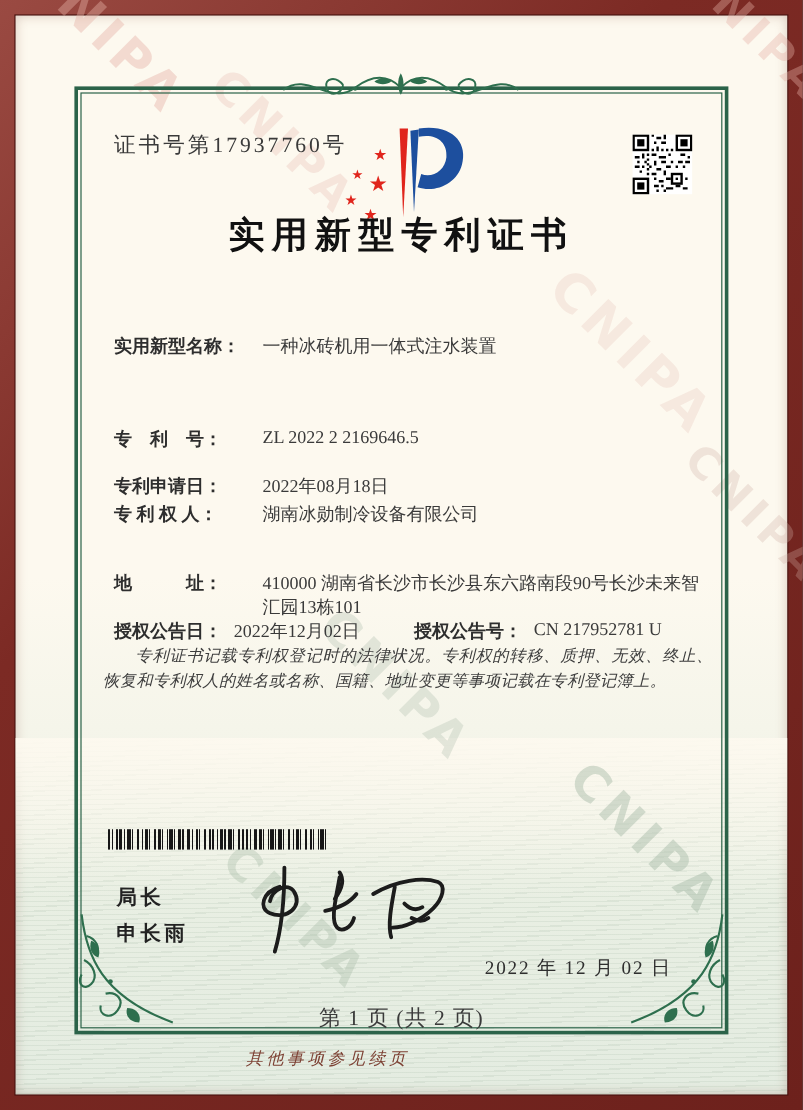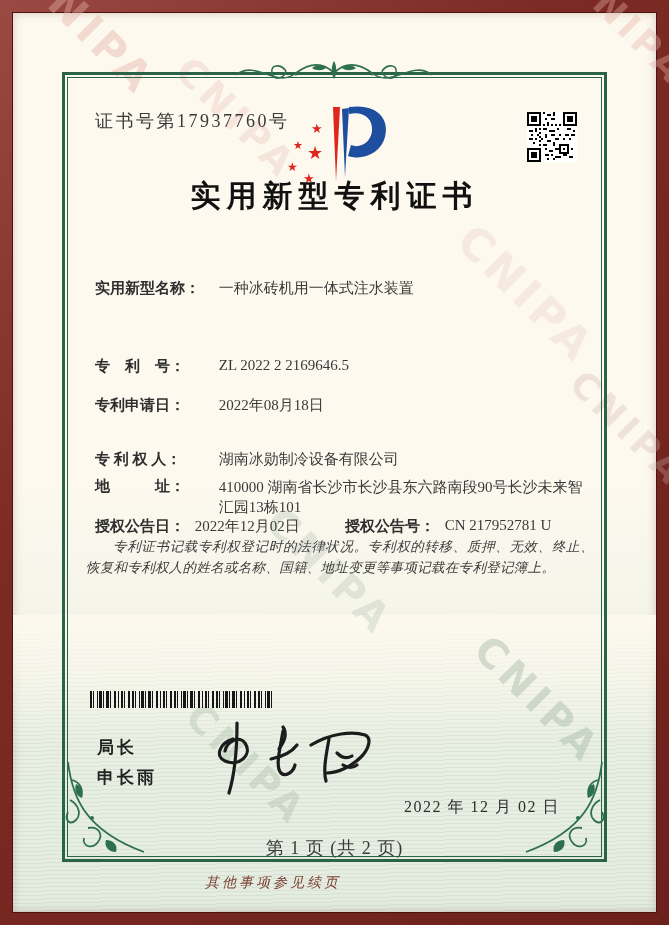--- a/index.html
+++ b/index.html
@@ -31,21 +31,21 @@
   .orn-br{left:521px;top:760px;transform:scaleX(-1);}
   .certno{position:absolute;z-index:3;left:95px;top:109px;font-size:18px;color:#3a3a3a;letter-spacing:2.5px;}
   .logo{position:absolute;z-index:3;left:281px;top:103px;}
   .qr{position:absolute;z-index:3;left:527px;top:112px;}
   .title{position:absolute;z-index:3;left:0;width:669px;top:176px;margin:0;text-align:center;
          font-size:30px;font-weight:700;color:#111;letter-spacing:6px;}
   .frow{position:absolute;z-index:3;left:95px;font-size:15px;color:#333;}
   .frow .lab{display:inline-block;width:120px;font-weight:600;color:#2e2e2e;vertical-align:top;}
   .frow .val{display:inline-block;vertical-align:top;color:#3a3a3a;}
   .val-wrap{width:372px;line-height:20px;}
-  .r1{top:279px}.r2{top:318px}.r3{top:357px}.r4{top:396px}.r5{top:450px}.r6{top:477px}
+  .r1{top:279px}.r2{top:318px}.r3{top:357px}.r4{top:396px}.r5{top:419px}.r6{top:477px}
   .rg1{top:517px}.rg2{top:517px;left:345px}
   .rg1 .lab,.rg2 .lab{width:auto;margin-right:6px;}
   .paras{position:absolute;z-index:3;left:86px;top:537px;width:508px;font-size:13.5px;
          line-height:20.5px;color:#3d3d3d;font-style:italic;text-align:justify;}
   .paras p{margin:0;text-indent:2em;letter-spacing:.3px;}
   .barcode{position:absolute;z-index:3;left:90px;top:691px;width:182px;height:17px;
            background:repeating-linear-gradient(90deg,#161616 0 2px,transparent 2px 3px,#161616 3px 4px,
            transparent 4px 7px,#161616 7px 8px,transparent 8px 9px,#161616 9px 12px,transparent 12px 13px,
            #161616 13px 14px,transparent 14px 16px,#161616 16px 19px,transparent 19px 20px,
            #161616 20px 21px,transparent 21px 24px,#161616 24px 26px,transparent 26px 28px,

